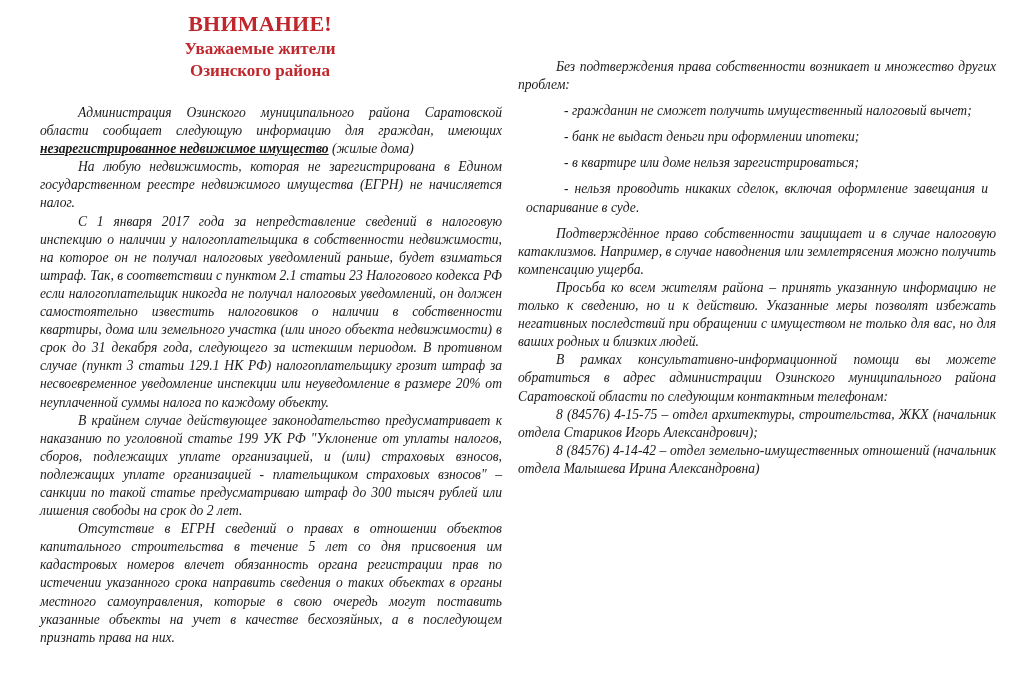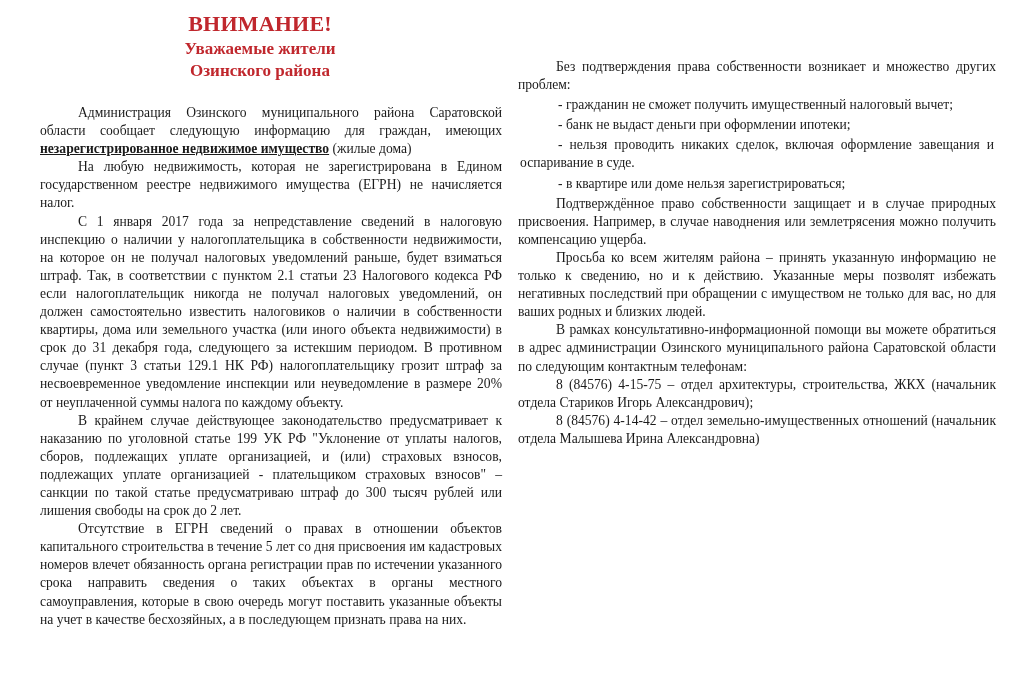--- a/index.html
+++ b/index.html
@@ -45,20 +45,21 @@
   }
 
   
   .col {
     position: absolute;
     top: 0;
     font-size: 13.6px;
     line-height: 18.1px;
     text-align: justify;
     text-justify: inter-word;
+    font-style: italic;
   }
   .col-left {
     left: 40px;
     width: 462px;
     padding-top: 104px;
   }
   .col-right {
     left: 518px;
     width: 478px;
     padding-top: 58px;
@@ -74,21 +75,21 @@
     text-align-last: left;
   }
 
   .bold-underline {
     font-weight: bold;
     text-decoration: underline;
   }
 
   
   p.dash-item {
-    margin: 2px;
+    margin: 8px;
     text-indent: 38px;
     text-align: justify;
     text-align-last: left;
   }
 </style>
 </head>
 <body>
 
 <div class="page">
 
@@ -110,24 +111,24 @@
 
     <p class="para">Отсутствие в ЕГРН сведений о правах в отношении объектов капитального строительства в течение 5 лет со дня присвоения им кадастровых номеров влечет обязанность органа регистрации прав по истечении указанного срока направить сведения о таких объектах в органы местного самоуправления, которые в свою очередь могут поставить указанные объекты на учет в качестве бесхозяйных, а в последующем признать права на них.</p>
   </div>
 
   <div class="col col-right">
 
     <p class="para">Без подтверждения права собственности возникает и множество других проблем:</p>
 
     <p class="dash-item">- гражданин не сможет получить имущественный налоговый вычет;</p>
     <p class="dash-item">- банк не выдаст деньги при оформлении ипотеки;</p>
+    <p class="dash-item">- в квартире или доме нельзя зарегистрироваться;</p>
     <p class="dash-item">- нельзя проводить никаких сделок, включая оформление завещания и оспаривание в суде.</p>
-    <p class="dash-item">- в квартире или доме нельзя зарегистрироваться;</p>
 
-    <p class="para">Подтверждённое право собственности защищает и в случае природных присвоения. Например, в случае наводнения или землетрясения можно получить компенсацию ущерба.</p>
+    <p class="para">Подтверждённое право собственности защищает и в случае налоговую катаклизмов. Например, в случае наводнения или землетрясения можно получить компенсацию ущерба.</p>
 
     <p class="para">Просьба ко всем жителям района – принять указанную информацию не только к сведению, но и к действию. Указанные меры позволят избежать негативных последствий при обращении с имуществом не только для вас, но для ваших родных и близких людей.</p>
 
     <p class="para">В рамках консультативно-информационной помощи вы можете обратиться в адрес администрации Озинского муниципального района Саратовской области по следующим контактным телефонам:</p>
 
     <p class="para">8 (84576) 4-15-75 – отдел архитектуры, строительства, ЖКХ (начальник отдела Стариков Игорь Александрович);</p>
 
     <p class="para">8 (84576) 4-14-42 – отдел земельно-имущественных отношений (начальник отдела Малышева Ирина Александровна)</p>
 
   </div>

